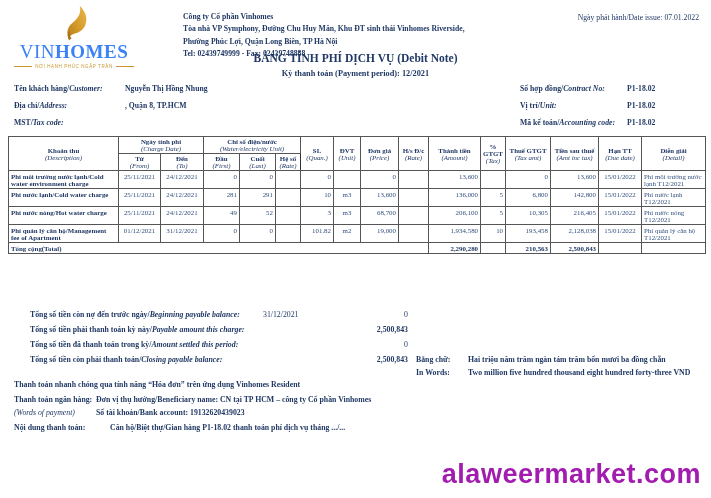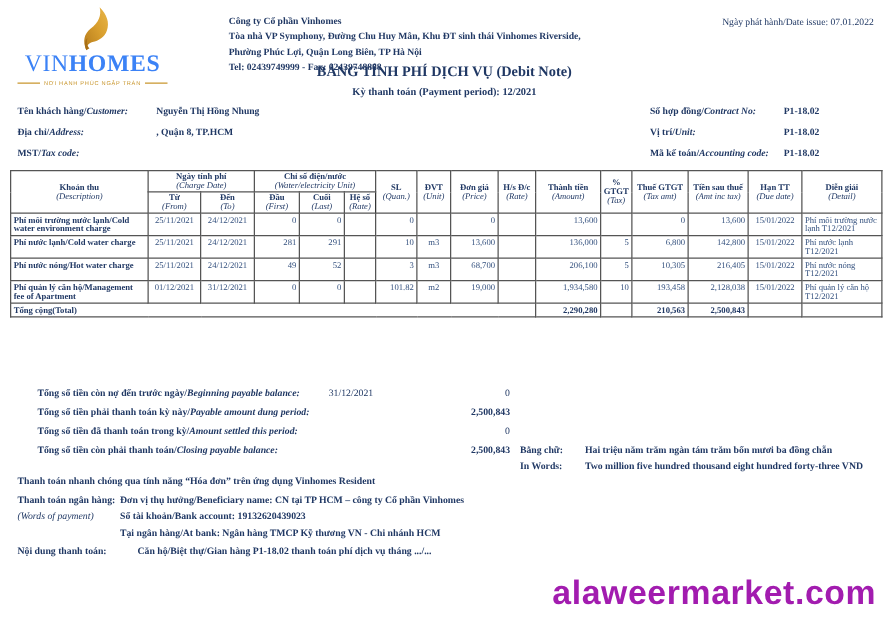--- a/index.html
+++ b/index.html
@@ -316,21 +316,21 @@
           <td class="ar">2,500,843</td>
           <td class="ac"></td>
           <td class="al"></td>
         </tr>
       </tbody>
   </table>
 
   <div class="summary">
     <div>
         <div class="sum-line"><span class="sum-label"><span>Tổng số tiền còn nợ đến trước ngày/</span><span class="en">Beginning payable balance:</span></span><span class="sum-date">31/12/2021</span><span class="sum-value">0</span></div>
-        <div class="sum-line"><span class="sum-label"><span>Tổng số tiền phải thanh toán kỳ này/</span><span class="en">Payable amount dung period:</span></span><span class="sum-date"></span><span class="sum-value strong">2,500,843</span></div>
+        <div class="sum-line"><span class="sum-label"><span>Tổng số tiền phải thanh toán kỳ này/</span><span class="en">Payable amount this charge:</span></span><span class="sum-date"></span><span class="sum-value strong">2,500,843</span></div>
         <div class="sum-line"><span class="sum-label"><span>Tổng số tiền đã thanh toán trong kỳ/</span><span class="en">Amount settled this period:</span></span><span class="sum-date"></span><span class="sum-value">0</span></div>
         <div class="sum-line"><span class="sum-label"><span>Tổng số tiền còn phải thanh toán/</span><span class="en">Closing payable balance:</span></span><span class="sum-date"></span><span class="sum-value strong">2,500,843</span></div>
       </div>
     <div class="words">
       <div class="words-line">
         <span class="words-label">Bằng chữ:</span>
         <span class="words-value">Hai triệu năm trăm ngàn tám trăm bốn mươi ba đồng chẵn</span>
       </div>
       <div class="words-line">
         <span class="words-label">In Words:</span>
@@ -344,21 +344,20 @@
     <div class="pay-row">
       <span class="pay-label">Thanh toán ngân hàng:</span>
       <span class="pay-text">Đơn vị thụ hưởng/Beneficiary name: CN tại TP HCM – công ty Cổ phần Vinhomes</span>
     </div>
     <div class="pay-row">
       <span class="pay-label it">(Words of payment)</span>
       <span class="pay-text">Số tài khoản/Bank account: 19132620439023</span>
     </div>
     <div class="pay-row">
       <span class="pay-label"></span>
-      <span class="pay-text">Tại ngân hàng/At bank: Ngân hàng TMCP Kỹ thương VN - Chi nhánh HCM</span>
     </div>
     <div class="pay-row pay-content">
       <span class="pay-label">Nội dung thanh toán:</span>
       <span class="pay-text">Căn hộ/Biệt thự/Gian hàng P1-18.02 thanh toán phí dịch vụ tháng .../...</span>
     </div>
   </div>
 
   <div class="watermark">alaweermarket.com</div>
 
 </div>

